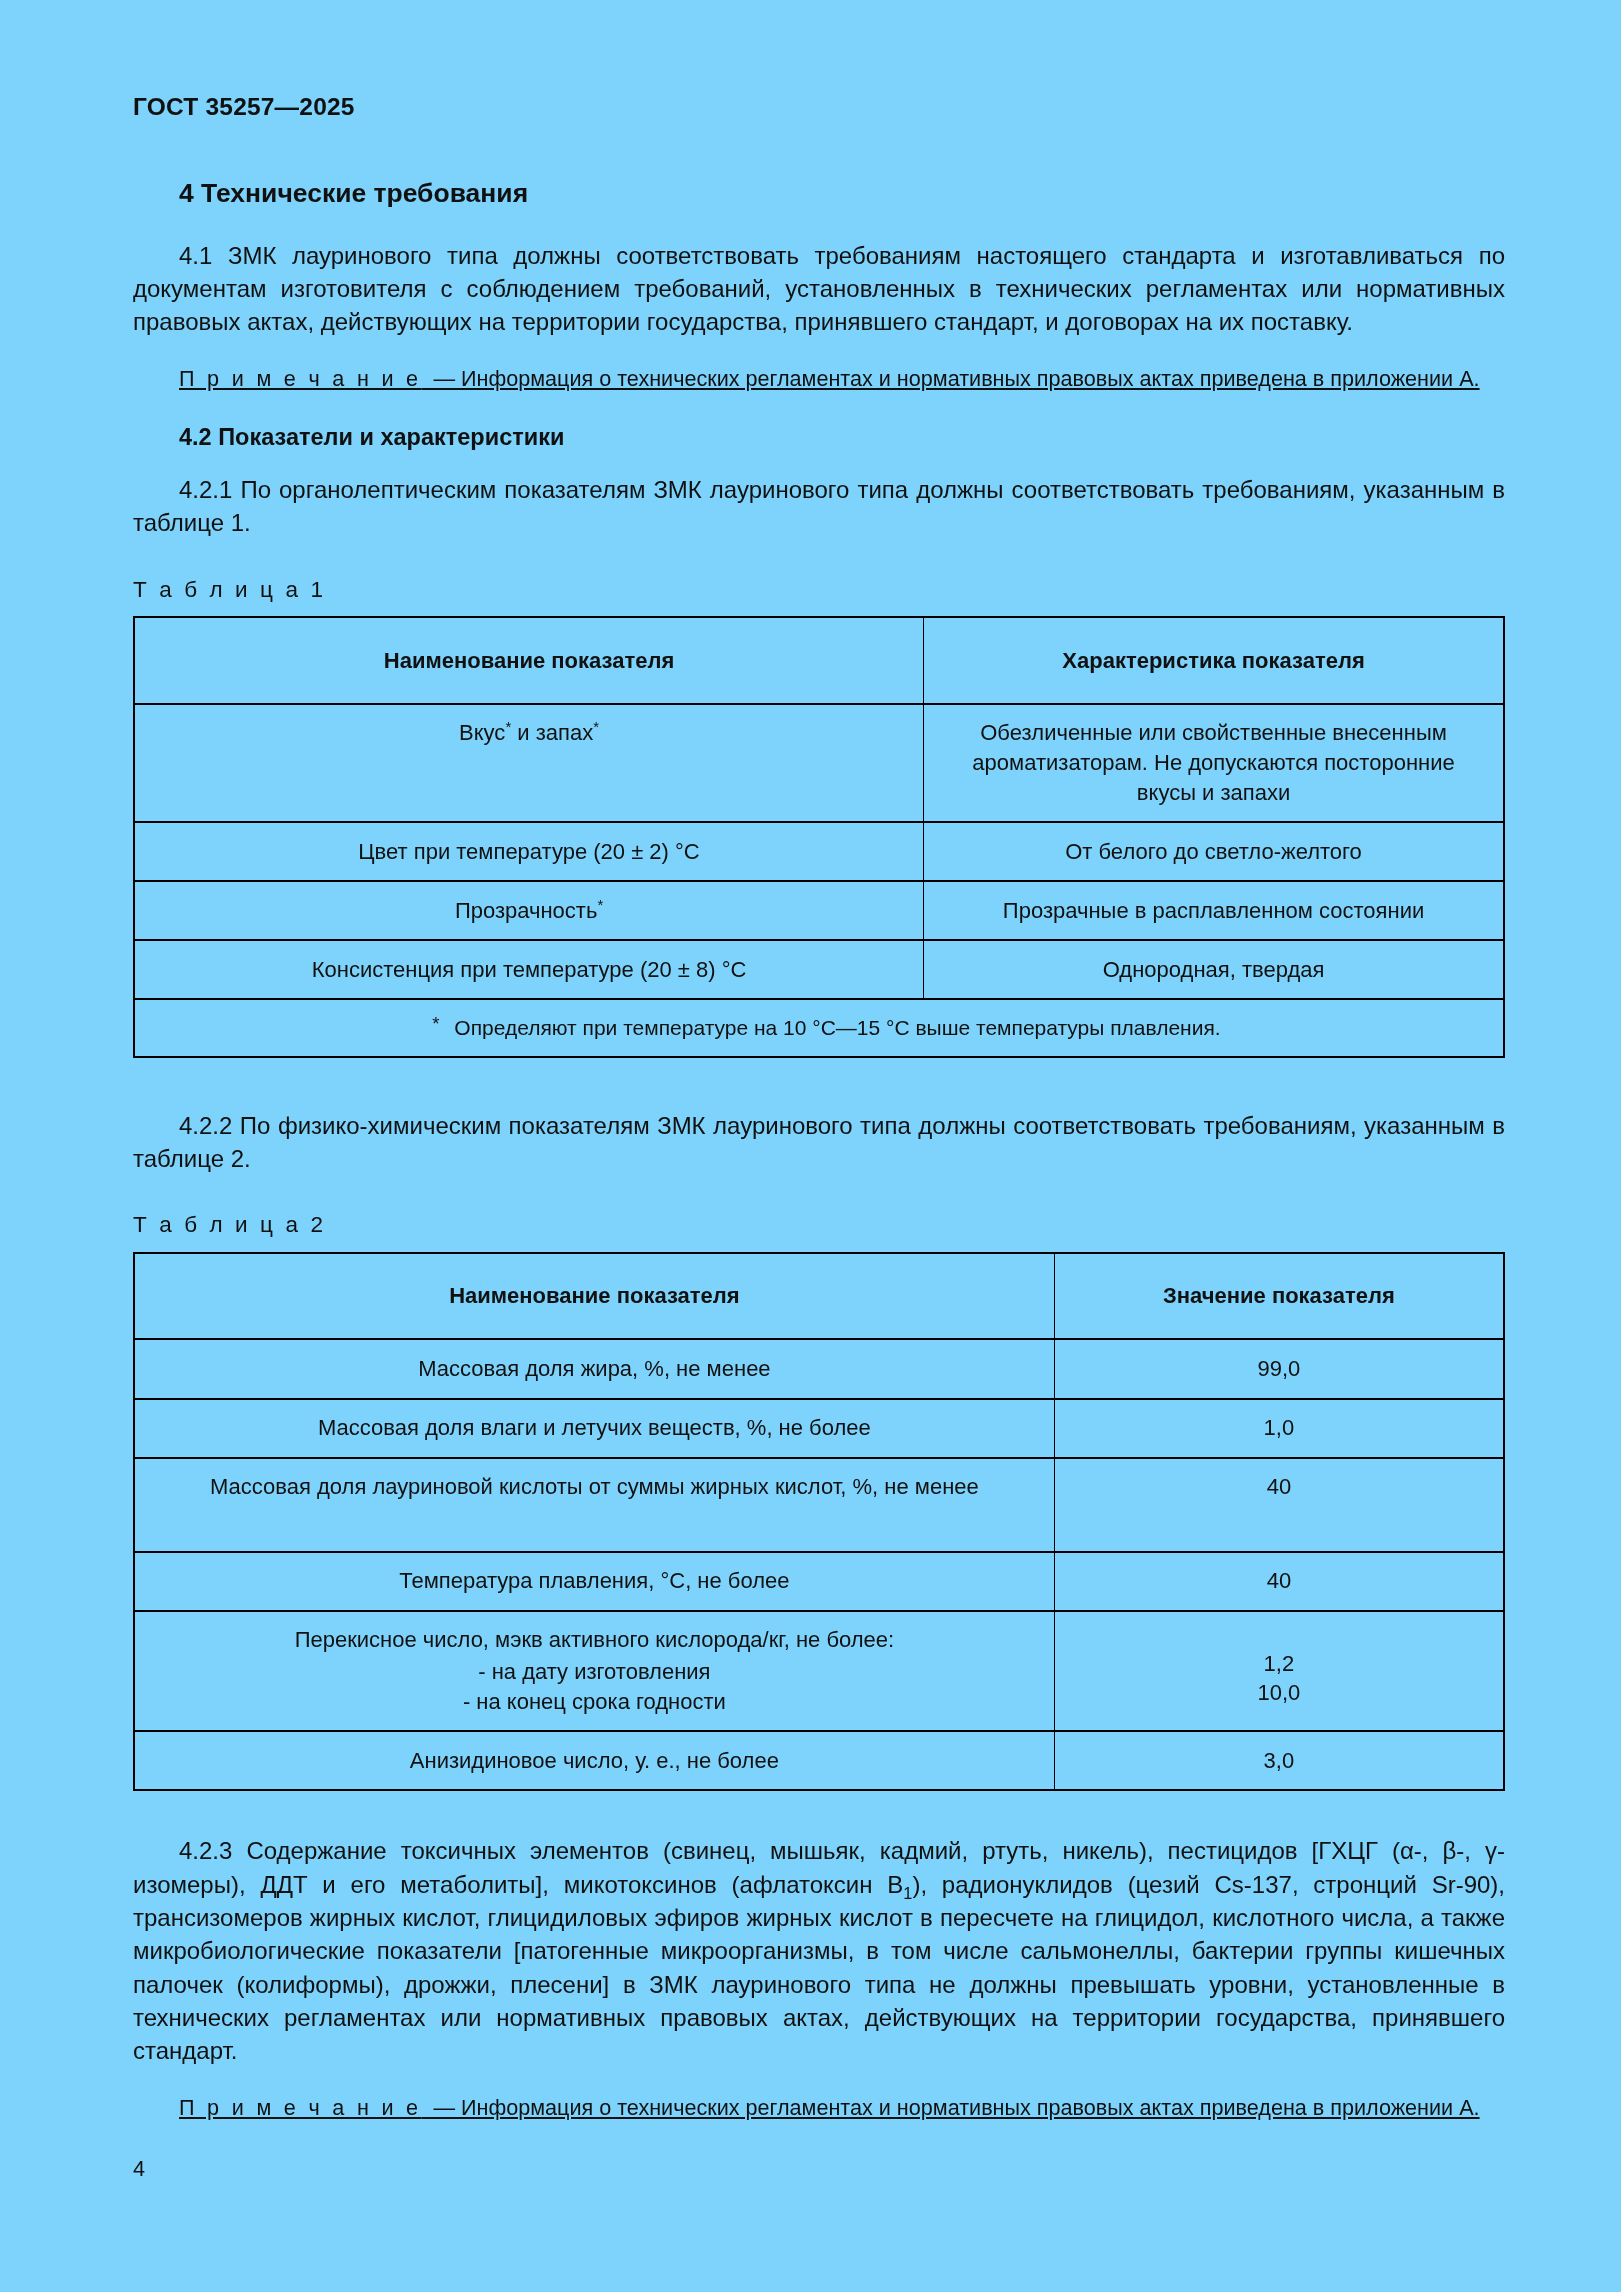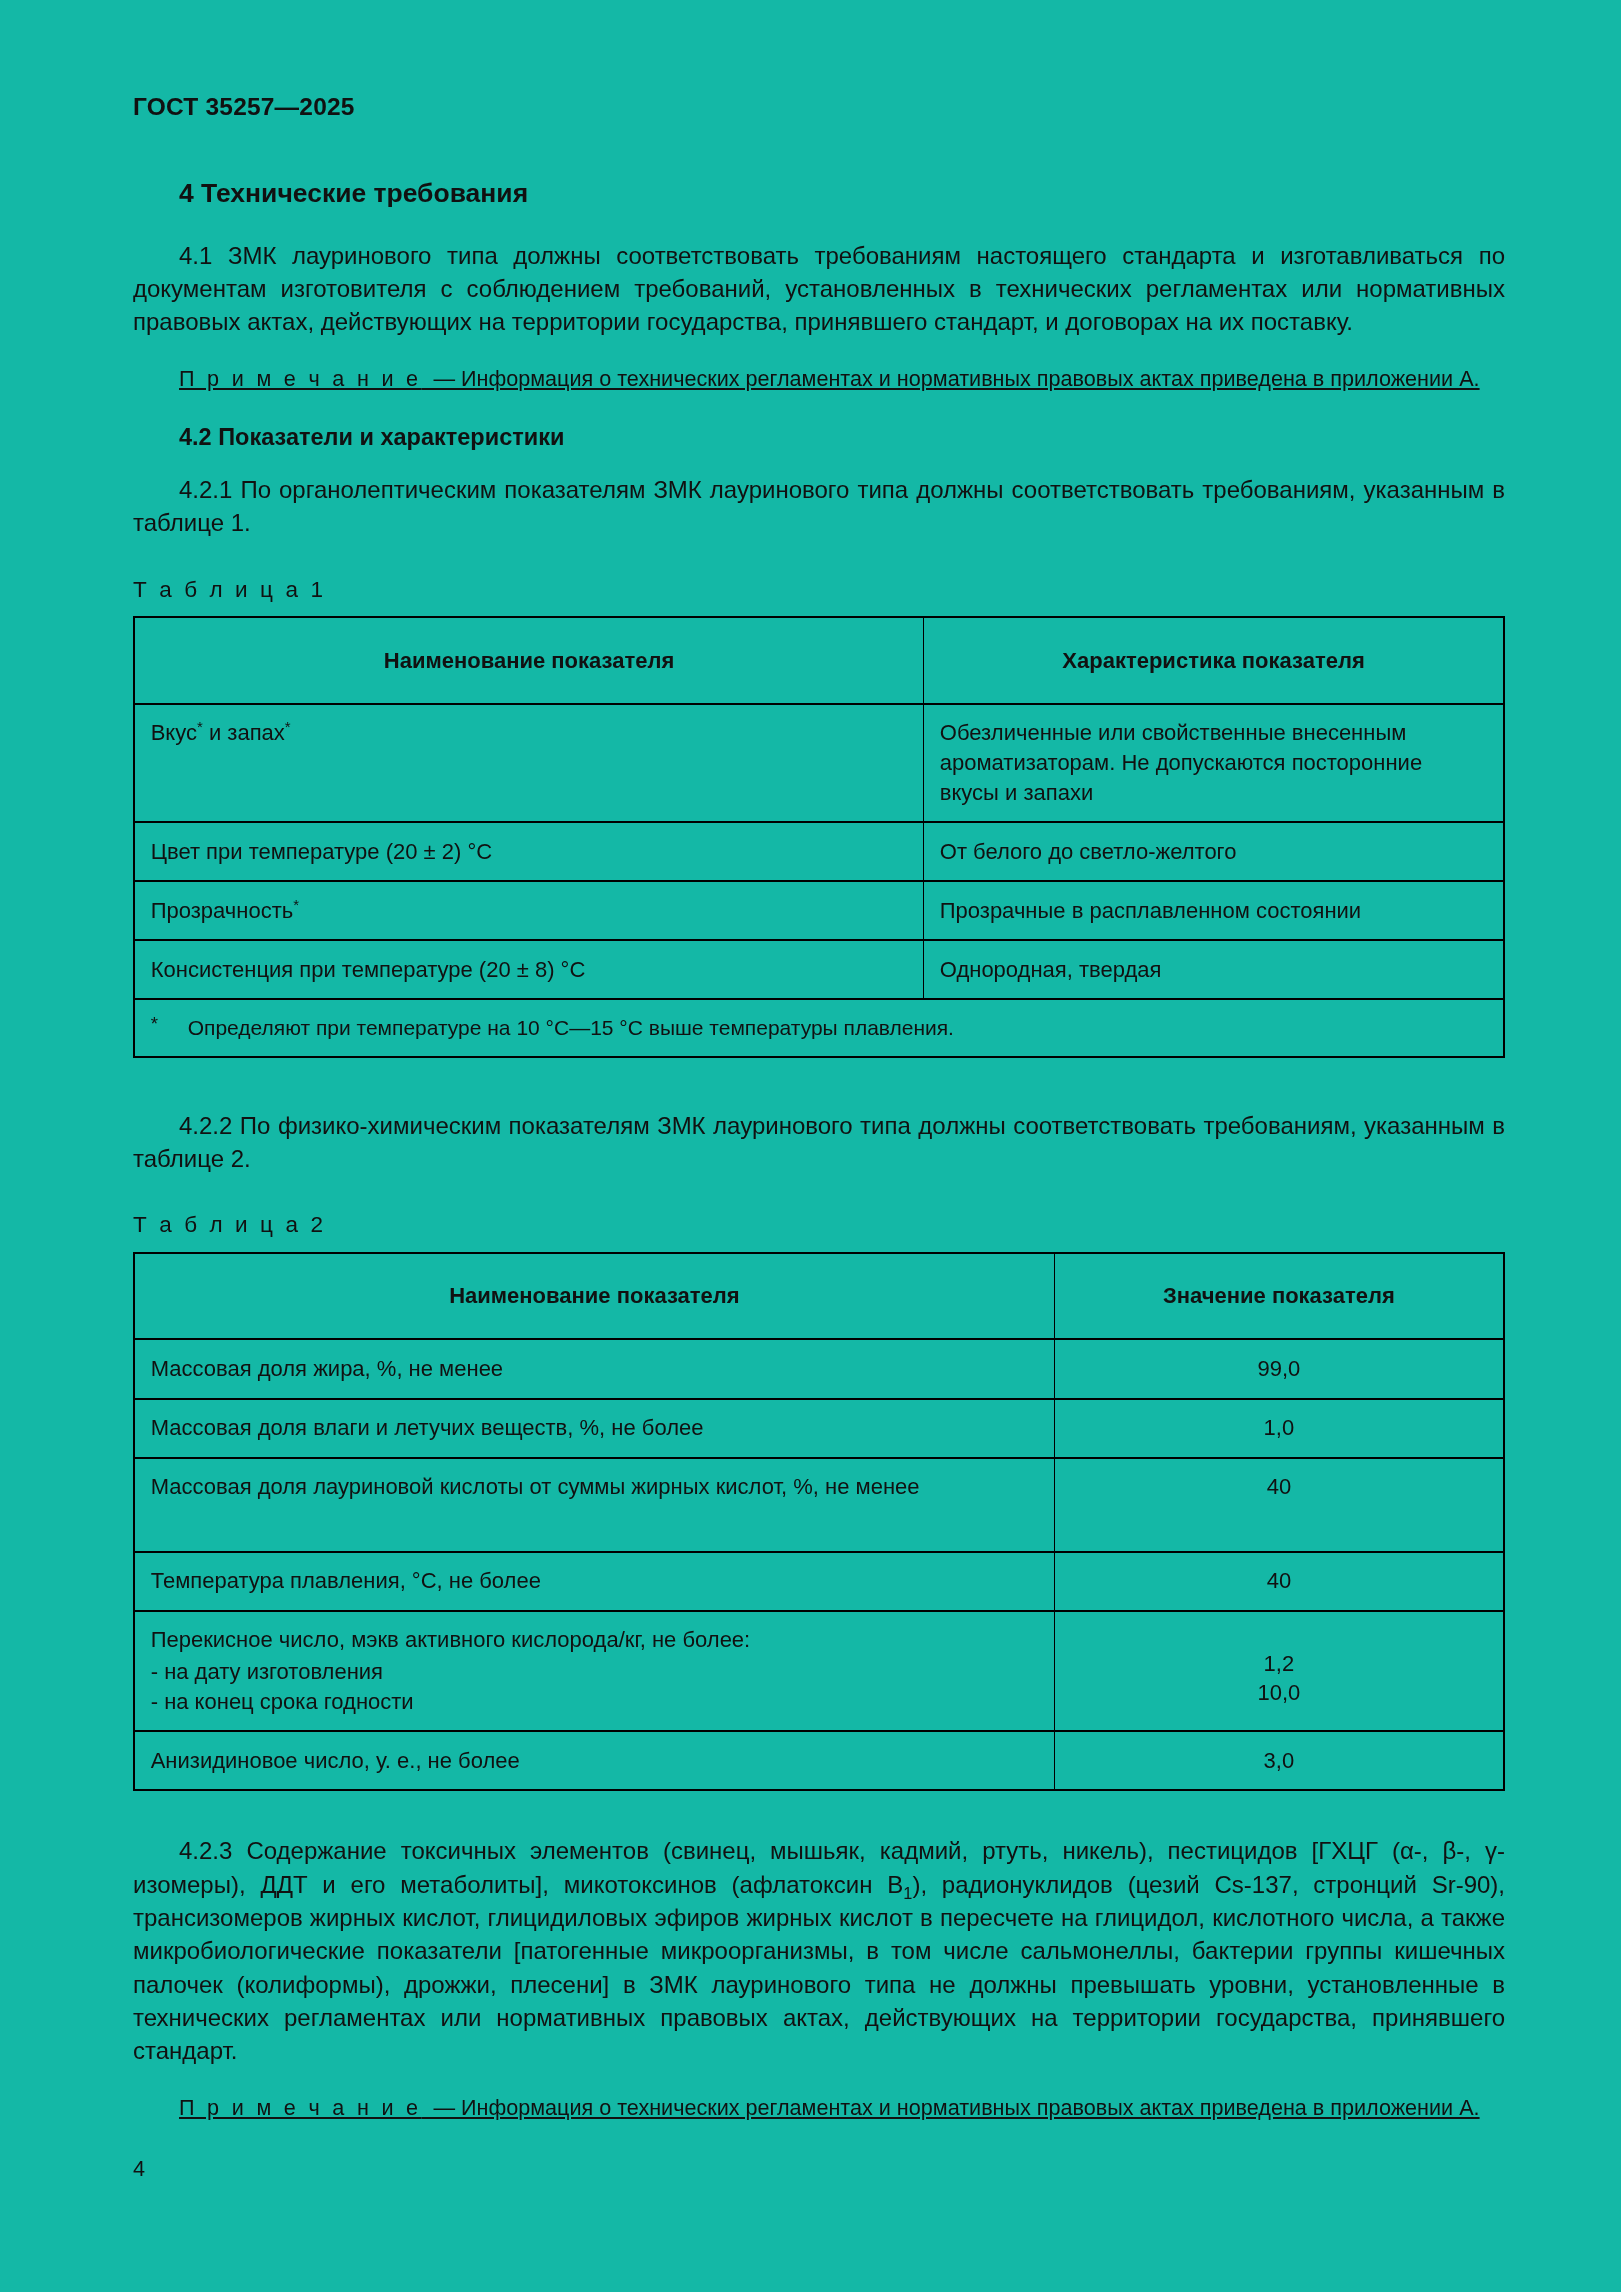--- a/index.html
+++ b/index.html
@@ -4,21 +4,21 @@
 <style>
   html, body {
     margin: 0;
     padding: 0;
     background: #ffffff;
   }
   .page {
     position: relative;
     width: 1621px;
     height: 2293px;
-    background: #14b8a6;
+    background: #7dd3fc;
     font-family: "Liberation Sans", sans-serif;
     color: #111111;
     box-sizing: border-box;
     overflow: hidden;
   }
   .content {
     position: absolute;
     left: 133px;
     top: 94px;
     width: 1372px;
@@ -78,20 +78,21 @@
     width: 1372px;
     table-layout: fixed;
     font-size: 22px;
   }
   table.gost td, table.gost th {
     border: 1px solid #000000;
     padding: 13.7px 15.7px;
     vertical-align: top;
     font-weight: normal;
     line-height: 1.35;
+    text-align: center;
   }
   table.gost thead th {
     text-align: center;
     vertical-align: middle;
     border-bottom: 2.9px solid #000;
     height: 57px;
     font-weight: bold;
   }
   table.gost tbody td {
     border-top: 2px solid #000;

